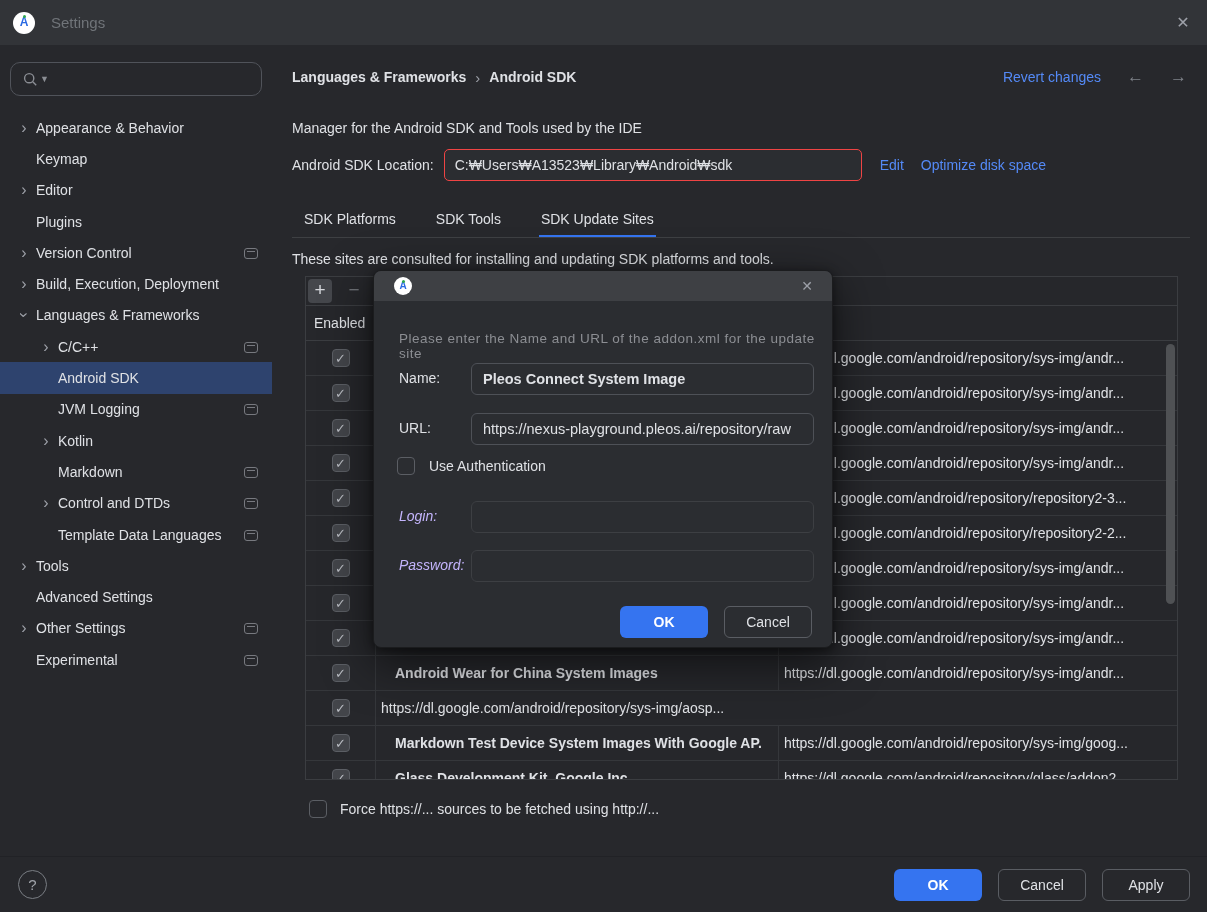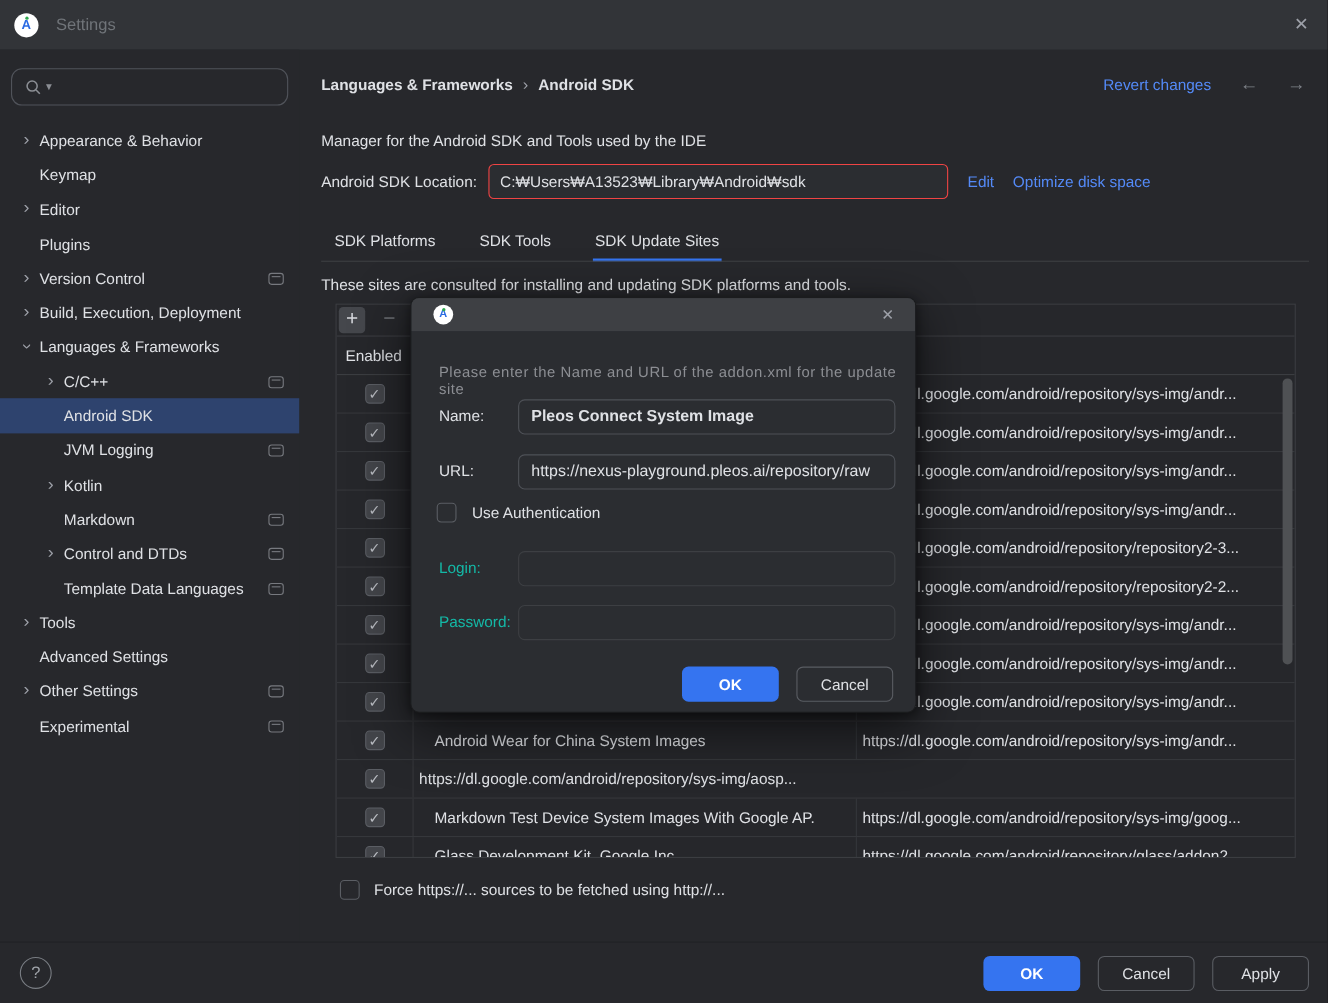--- a/index.html
+++ b/index.html
@@ -53,21 +53,21 @@
   
   .table{position:absolute;left:33px;top:231px;width:873px;height:504px;border:1px solid #3b3d41;background:#26272b;overflow:hidden;}
   .tbl-toolbar{height:29px;border-bottom:1px solid #3b3d41;display:flex;align-items:center;}
   .btn-add{width:24px;height:24px;margin-left:2px;background:#45474c;border-radius:4px;color:#d6d8dd;font-size:19px;line-height:22px;text-align:center;cursor:pointer;}
   .btn-remove{width:24px;height:24px;margin-left:10px;color:#6e7176;font-size:19px;line-height:22px;text-align:center;cursor:pointer;}
   .tbl-header{height:35px;border-bottom:1px solid #3b3d41;display:grid;grid-template-columns:70px 403px 1fr;align-items:center;}
   .tbl-header .hc{padding-left:8px;height:100%;display:flex;align-items:center;border-right:1px solid #3b3d41;}
   .tbl-header .hc:last-child{border-right:none;}
   .tbl-row{height:35px;border-bottom:1px solid #35373b;display:grid;grid-template-columns:70px 403px 1fr;align-items:center;}
   .tbl-row .c-en{height:100%;display:flex;align-items:center;justify-content:center;border-right:1px solid #35373b;}
-  .tbl-row .c-name{height:100%;display:flex;align-items:center;padding-left:19px;border-right:1px solid #35373b;white-space:nowrap;overflow:hidden;}
+  .tbl-row .c-name{height:100%;display:flex;align-items:center;padding-left:19px;border-right:1px solid #35373b;white-space:nowrap;overflow:hidden;font-weight:bold;}
   .tbl-row .c-url{height:100%;display:flex;align-items:center;padding-left:5px;white-space:nowrap;overflow:hidden;padding-right:14px;}
   .cb{width:18px;height:18px;border-radius:4px;border:1px solid #5b5e64;background:transparent;position:relative;flex:0 0 auto;cursor:pointer;}
   .cb.checked{background:#43454a;}
   .cb.checked::after{content:"✓";position:absolute;left:0;top:0;width:100%;height:100%;color:#b9bcc2;font-size:13px;line-height:17px;text-align:center;}
   .tbl-scroll{position:absolute;right:2px;top:67px;width:9px;height:260px;background:#4f5154;border-radius:5px;}
 
   .forcerow{position:absolute;left:37px;top:755px;display:flex;align-items:center;gap:13px;}
 
   
   .footer{position:absolute;left:0;bottom:0;width:1207px;height:56px;background:#27282c;border-top:1px solid #212226;}
@@ -80,21 +80,21 @@
   
   .dialog{position:absolute;left:373px;top:270px;width:460px;height:378px;background:#2b2d31;border:1px solid #1b1c1e;border-radius:8px;box-shadow:0 14px 48px rgba(0,0,0,.6),0 2px 10px rgba(0,0,0,.45);z-index:10;overflow:hidden;}
   .dlg-title{height:30px;background:#3e4044;display:flex;align-items:center;position:relative;}
   .dlg-title .app-icon{width:18px;height:18px;margin-left:20px;}
   .dlg-title .app-icon .needle{font-size:10px;width:9px;height:9px;line-height:9px;}
   .dlg-close{position:absolute;right:14px;top:4px;width:22px;height:22px;color:#9da0a8;font-size:14px;line-height:22px;text-align:center;cursor:pointer;}
   .dlg-hint{position:absolute;left:25px;top:60px;color:#8c8e93;font-size:13.5px;letter-spacing:.5px;}
   .dlg-label{position:absolute;left:25px;width:70px;}
   .dlg-field{position:absolute;left:97px;width:343px;height:32px;background:#2b2d31;border:1px solid #4e5157;border-radius:6px;color:#dfe1e5;font-size:14.5px;padding:0 11px;outline:none;white-space:nowrap;overflow:hidden;}
   .dlg-field.disabled{border-color:#3d3f43;}
-  .dlg-label.dim{color:#14b8a6;}
+  .dlg-label.dim{color:#c4b5fd;font-style:italic;}
   .dlg-check{position:absolute;left:23px;top:186px;display:flex;align-items:center;gap:14px;}
   .dlg-btns{position:absolute;right:20px;top:335px;display:flex;gap:16px;}
 </style>
 </head>
 <body>
 
 <div id="app">
 
   <div class="titlebar">
     <div class="app-icon">

